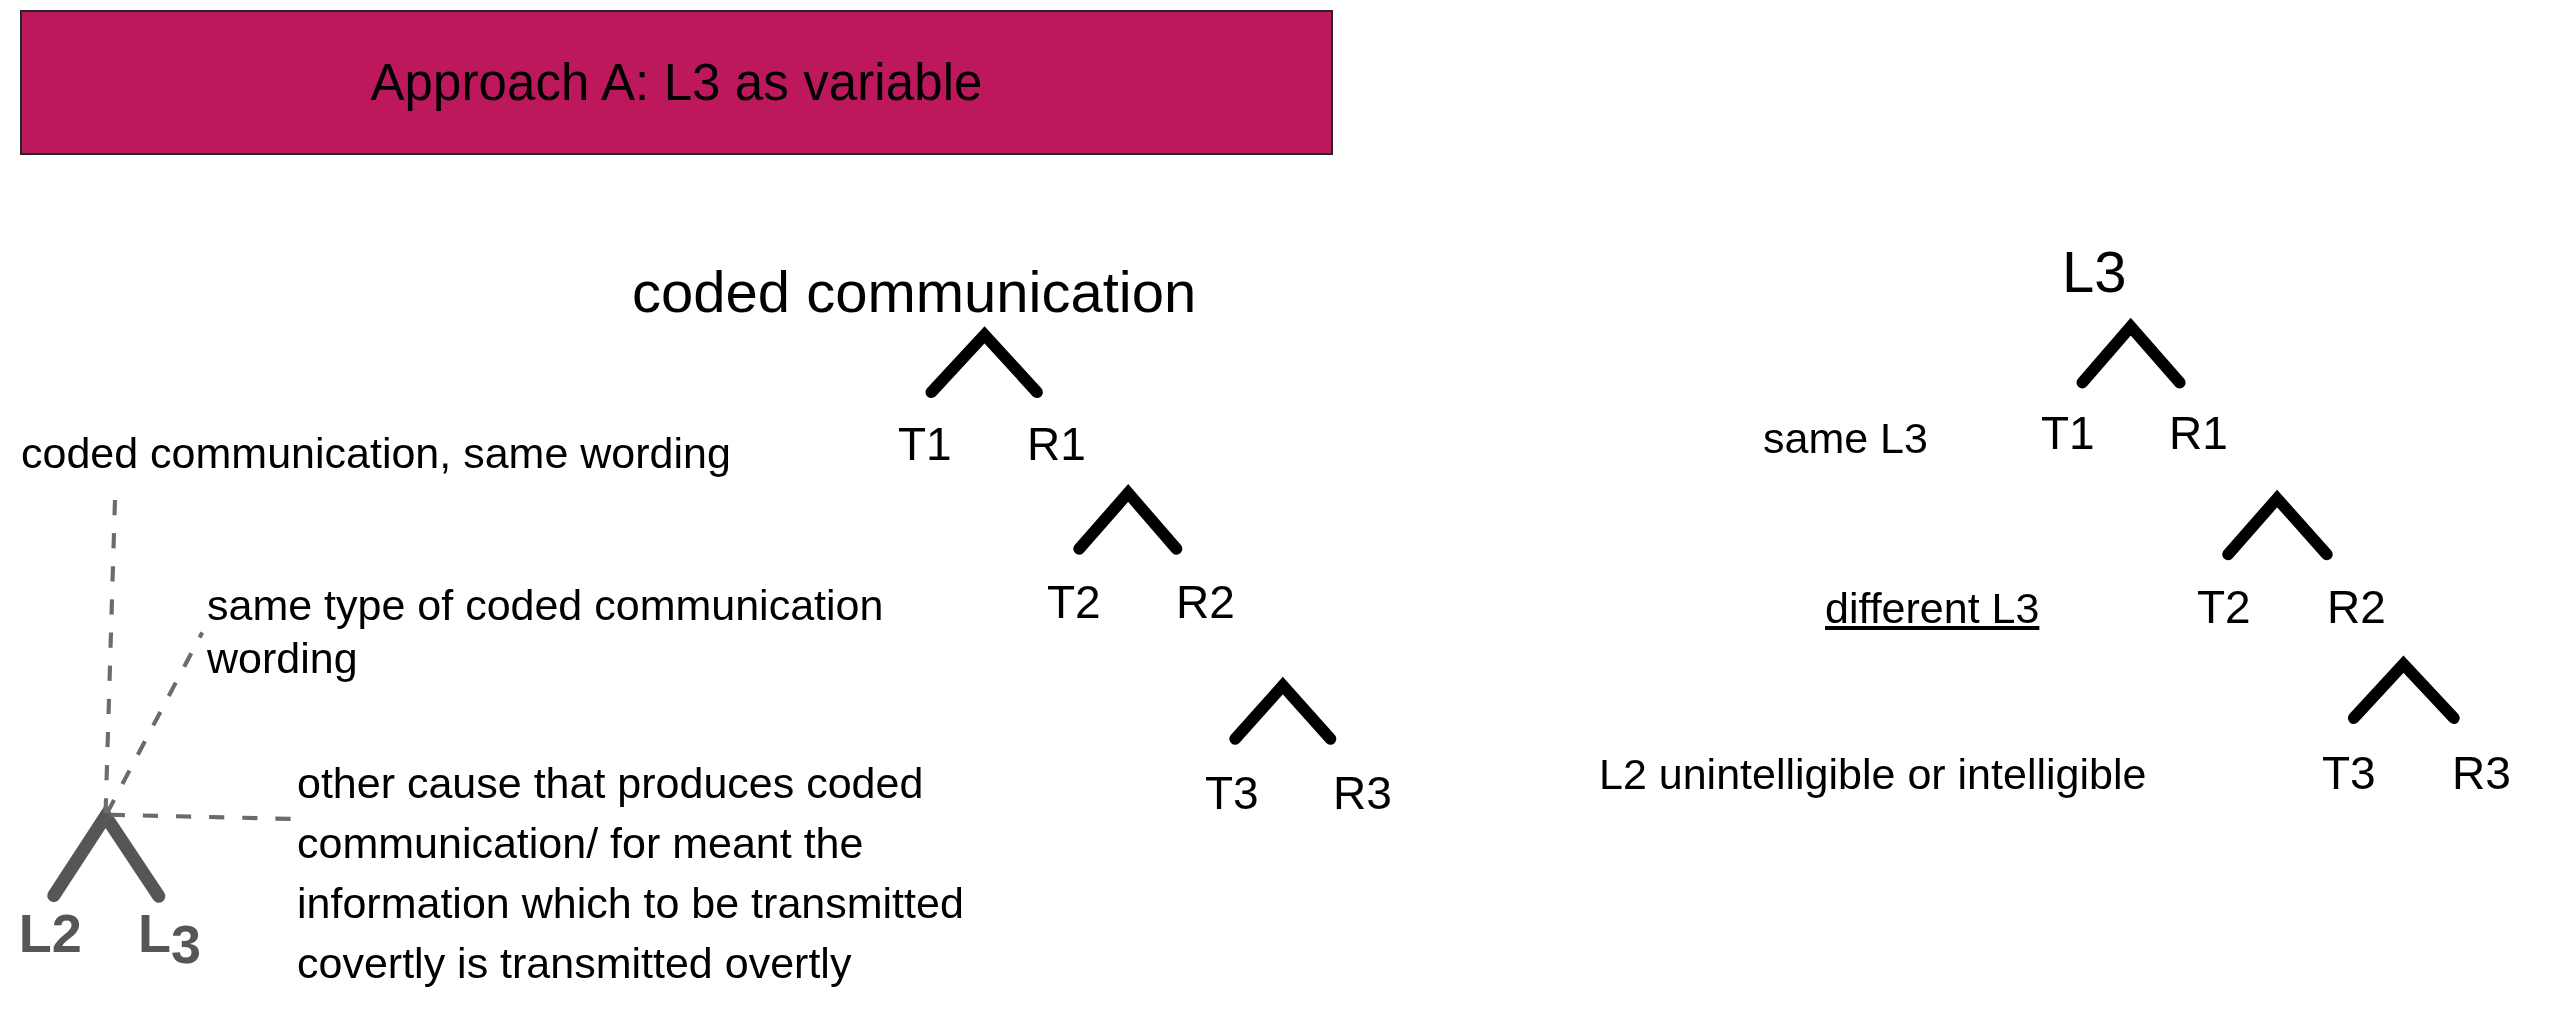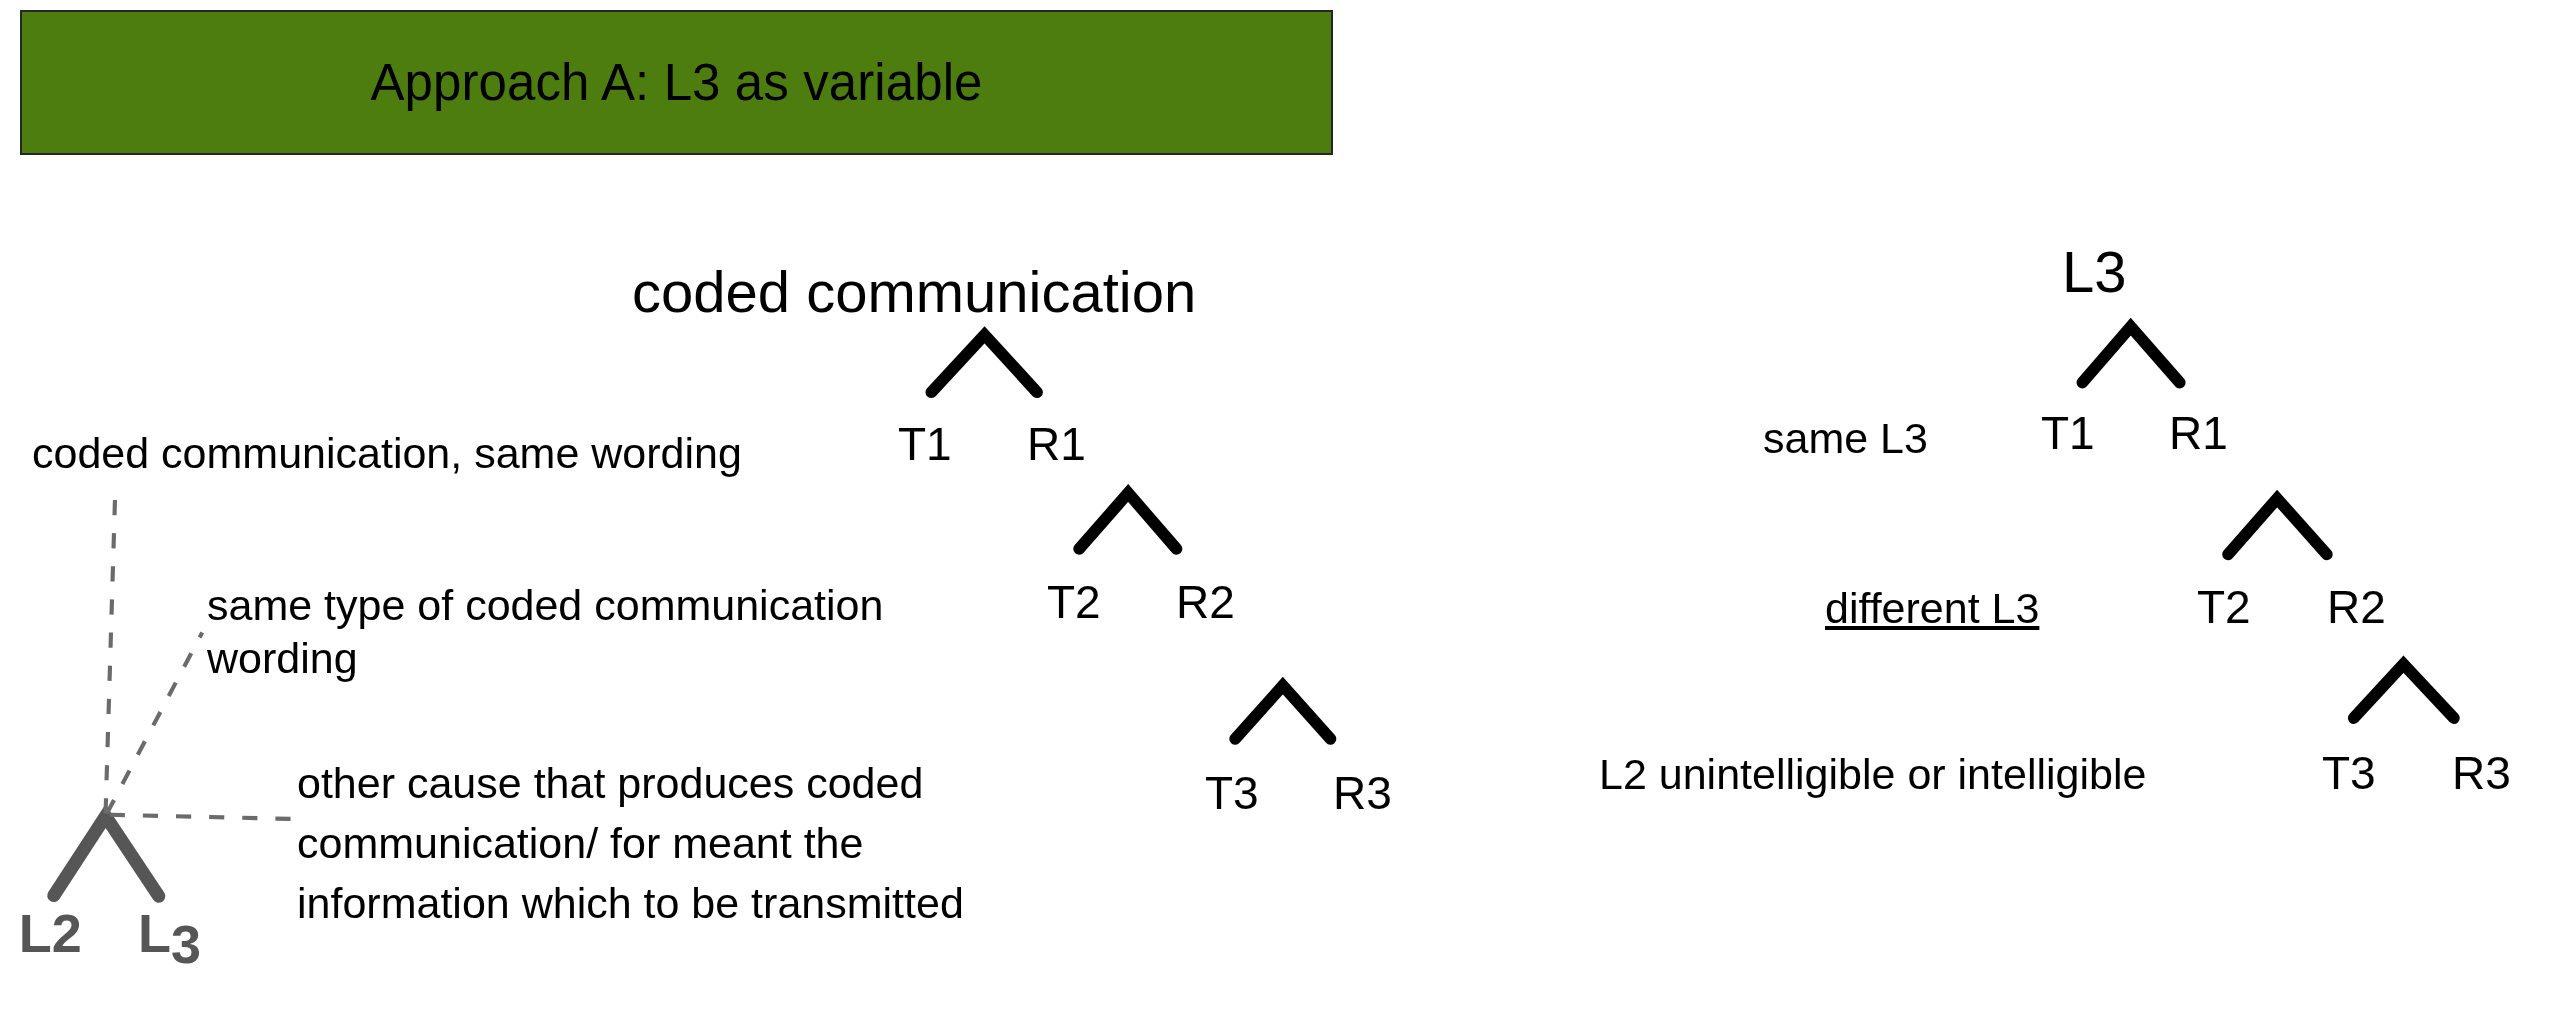--- a/index.html
+++ b/index.html
@@ -18,21 +18,21 @@
     height: 1015px;
     background: #ffffff;
     overflow: hidden;
   }
 
   
   .header-box {
     position: absolute;
     box-sizing: border-box;
     border: 2.1px solid #262626;
-    background: #4d7c0f;
+    background: #be185d;
     display: flex;
     align-items: center;
     justify-content: center;
   }
   .header-box .header-title {
     font-size: 51px;
     line-height: 1.1;
     color: #000000;
     letter-spacing: 0.1px;
     white-space: nowrap;
@@ -102,34 +102,35 @@
     <line x1="154" y1="1178" x2="292" y2="916" stroke="#6b6b6b" stroke-width="6" stroke-dasharray="22,26"></line>
     <line x1="158" y1="1180" x2="420" y2="1186" stroke="#6b6b6b" stroke-width="6" stroke-dasharray="22,26"></line>
 
     <polyline points="3015,554 3085,473 3156,554" fill="none" stroke="#000000" stroke-width="17" stroke-linecap="round" stroke-linejoin="miter"></polyline>
     <polyline points="3226,803 3297,722 3369,803" fill="none" stroke="#000000" stroke-width="17" stroke-linecap="round" stroke-linejoin="miter"></polyline>
     <polyline points="3408,1040 3480,962 3553,1040" fill="none" stroke="#000000" stroke-width="17" stroke-linecap="round" stroke-linejoin="miter"></polyline>
   </svg>
 
   <div class="lbl root-label" style="left:632px; top:263px;">coded communication</div>
 
-  <div class="lbl annot" style="left:21px; top:432px;margin-left:11px;">coded communication, same wording</div>
+  <div class="lbl annot" style="left:21px; top:432px;">coded communication, same wording</div>
 
   <div class="lbl node-label" style="left:898px; top:421px;">T1</div>
   <div class="lbl node-label" style="left:1027px; top:421px;">R1</div>
 
   <div class="lbl annot" style="left:207px; top:584px;">same type of coded communication</div>
   <div class="lbl annot" style="left:207px; top:637px;">wording</div>
 
   <div class="lbl node-label" style="left:1047px; top:579px;">T2</div>
   <div class="lbl node-label" style="left:1176px; top:579px;">R2</div>
 
   <div class="lbl annot" style="left:297px; top:762px;">other cause that produces coded</div>
   <div class="lbl annot" style="left:297px; top:822px;">communication/ for meant the</div>
   <div class="lbl annot" style="left:297px; top:882px;">information which to be transmitted</div>
+  <div class="lbl annot" style="left:297px; top:942px;">covertly is transmitted overtly</div>
 
   <div class="lbl node-label" style="left:1205px; top:770px;">T3</div>
   <div class="lbl node-label" style="left:1333px; top:770px;">R3</div>
 
   <div class="legend-label" style="left:18.7px; top:906px;">L2</div>
   <div class="legend-label" style="left:138px; top:906px;"><span>L</span><span class="sub">3</span></div>
 
   <div class="lbl root-label" style="left:2062px; top:243px;">L3</div>
 
   <div class="lbl annot" style="left:1763px; top:417px;">same L3</div>

